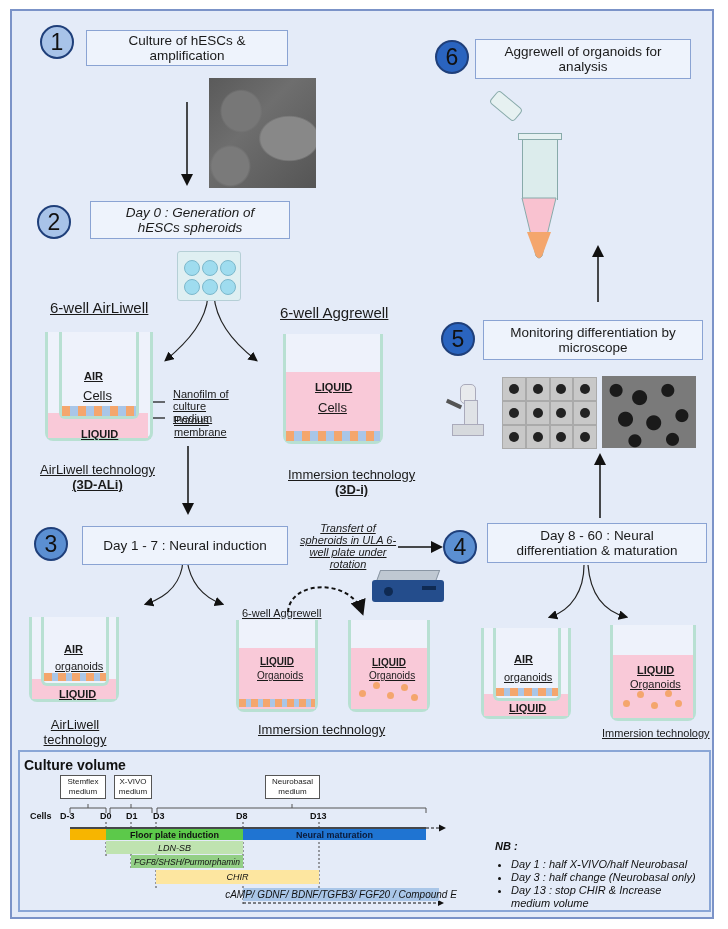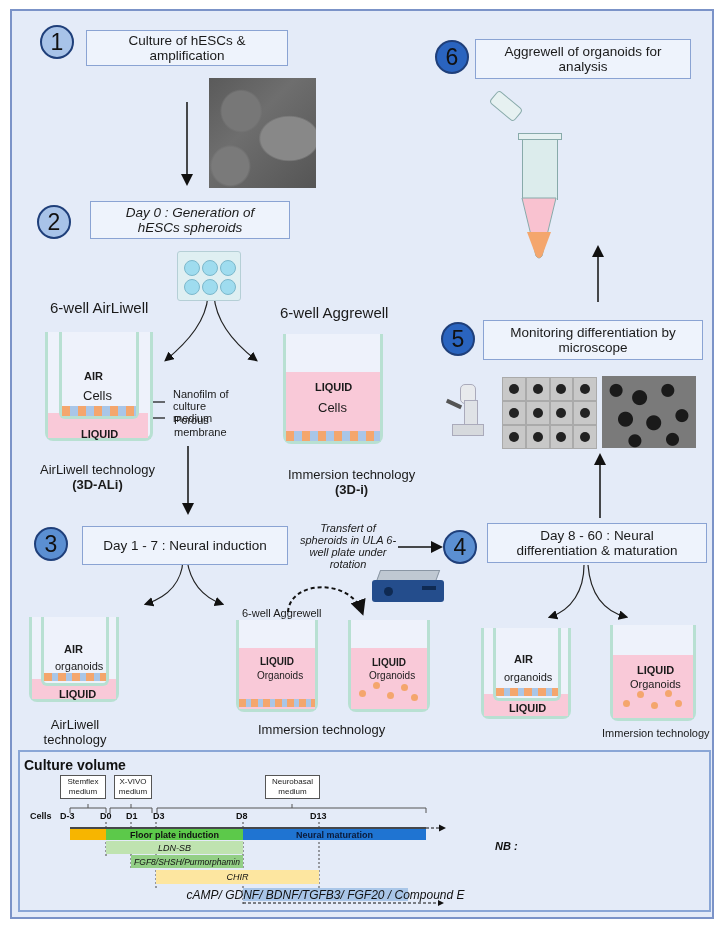--- a/index.html
+++ b/index.html
@@ -4,21 +4,21 @@
 <style>
   html,body{margin:0;padding:0;background:#ffffff;}
   body{width:728px;height:929px;position:relative;overflow:hidden;font-family:"Liberation Sans",sans-serif;color:#111;}
   .frame{position:absolute;left:10px;top:9px;width:704px;height:910px;background:#e4ebf8;border:2px solid #7b93c8;box-sizing:border-box;}
   .abs{position:absolute;}
   .stepbox{position:absolute;background:#eef3fc;border:1.5px solid #8aa3d3;box-sizing:border-box;display:flex;align-items:center;justify-content:center;text-align:center;font-size:13.5px;line-height:15px;color:#1a1a1a;}
   .circle{position:absolute;width:34px;height:34px;border-radius:50%;border:2px solid #1f3f7a;box-sizing:border-box;display:flex;align-items:center;justify-content:center;font-size:23px;color:#111;}
   .c-light{background:#a8c3e8;}
   .c-mid{background:#5b8fd2;}
   .c-dark{background:#2a64bf;}
-  .lbl{position:absolute;font-size:13px;color:#1a1a1a;text-align:center;white-space:nowrap;}
+  .lbl{position:absolute;font-size:13px;color:#1a1a1a;text-align:center;white-space:nowrap;text-decoration:underline;}
   .small{font-size:11px;}
   .bold{font-weight:bold;}
   .ital{font-style:italic;}
   svg{position:absolute;overflow:visible;}
   .culture{position:absolute;left:18px;top:750px;width:693px;height:162px;background:#e4ebf8;border:2px solid #8aa6d6;box-sizing:border-box;}
   .tl-text{position:absolute;font-size:9px;white-space:nowrap;color:#111;}
   .medbox{position:absolute;border:1px solid #555;background:#fff;font-size:8px;text-align:center;line-height:10px;padding:1px 2px;box-sizing:border-box;color:#222;}
   .bar{position:absolute;font-size:9px;display:flex;align-items:center;justify-content:center;box-sizing:border-box;white-space:nowrap;}
   .nb{position:absolute;left:495px;top:840px;font-size:11px;font-style:italic;color:#111;}
   .nb ul{margin:6px 0 0 0;padding-left:16px;}
@@ -274,17 +274,22 @@
 <div class="tl-text bold" style="left:153px;top:811px;">D3</div>
 <div class="tl-text bold" style="left:236px;top:811px;">D8</div>
 <div class="tl-text bold" style="left:310px;top:811px;">D13</div>
 
 <div class="bar" style="left:70px;top:829px;width:36px;height:11px;background:#f7b500;"></div>
 <div class="bar bold" style="left:106px;top:829px;width:137px;height:11px;background:#5cc94a;">Floor plate induction</div>
 <div class="bar bold" style="left:243px;top:829px;width:183px;height:11px;background:#1f74d2;color:#0a1a3a;">Neural maturation</div>
 <div class="bar ital" style="left:106px;top:841px;width:137px;height:13px;background:#bfe3b0;">LDN-SB</div>
 <div class="bar ital" style="left:131px;top:855px;width:112px;height:13px;background:#93cf86;font-size:8.5px;">FGF8/SHSH/Purmorphamin</div>
 <div class="bar ital" style="left:156px;top:870px;width:163px;height:14px;background:#fde6a0;">CHIR</div>
-<div class="bar ital" style="left:243px;top:888px;width:165px;height:13px;background:#a9c6e8;font-size:12px;">cAMP/ GDNF/ BDNF/TGFB3/ FGF20 / Compound E</div>
+<div class="bar ital" style="left:243px;top:888px;width:196px;height:13px;background:#a9c6e8;font-size:10px;">cAMP/ GDNF/ BDNF/TGFB3/ FGF20 / Compound E</div>
 
 <div class="nb">
   <div class="bold">NB :</div>
+  <ul>
+    <li>Day 1 : half X-VIVO/half Neurobasal</li>
+    <li>Day 3 : half change (Neurobasal only)</li>
+    <li style="width:160px;">Day 13 : stop CHIR &amp; Increase medium volume</li>
+  </ul>
 </div>
 
 </body></html>

